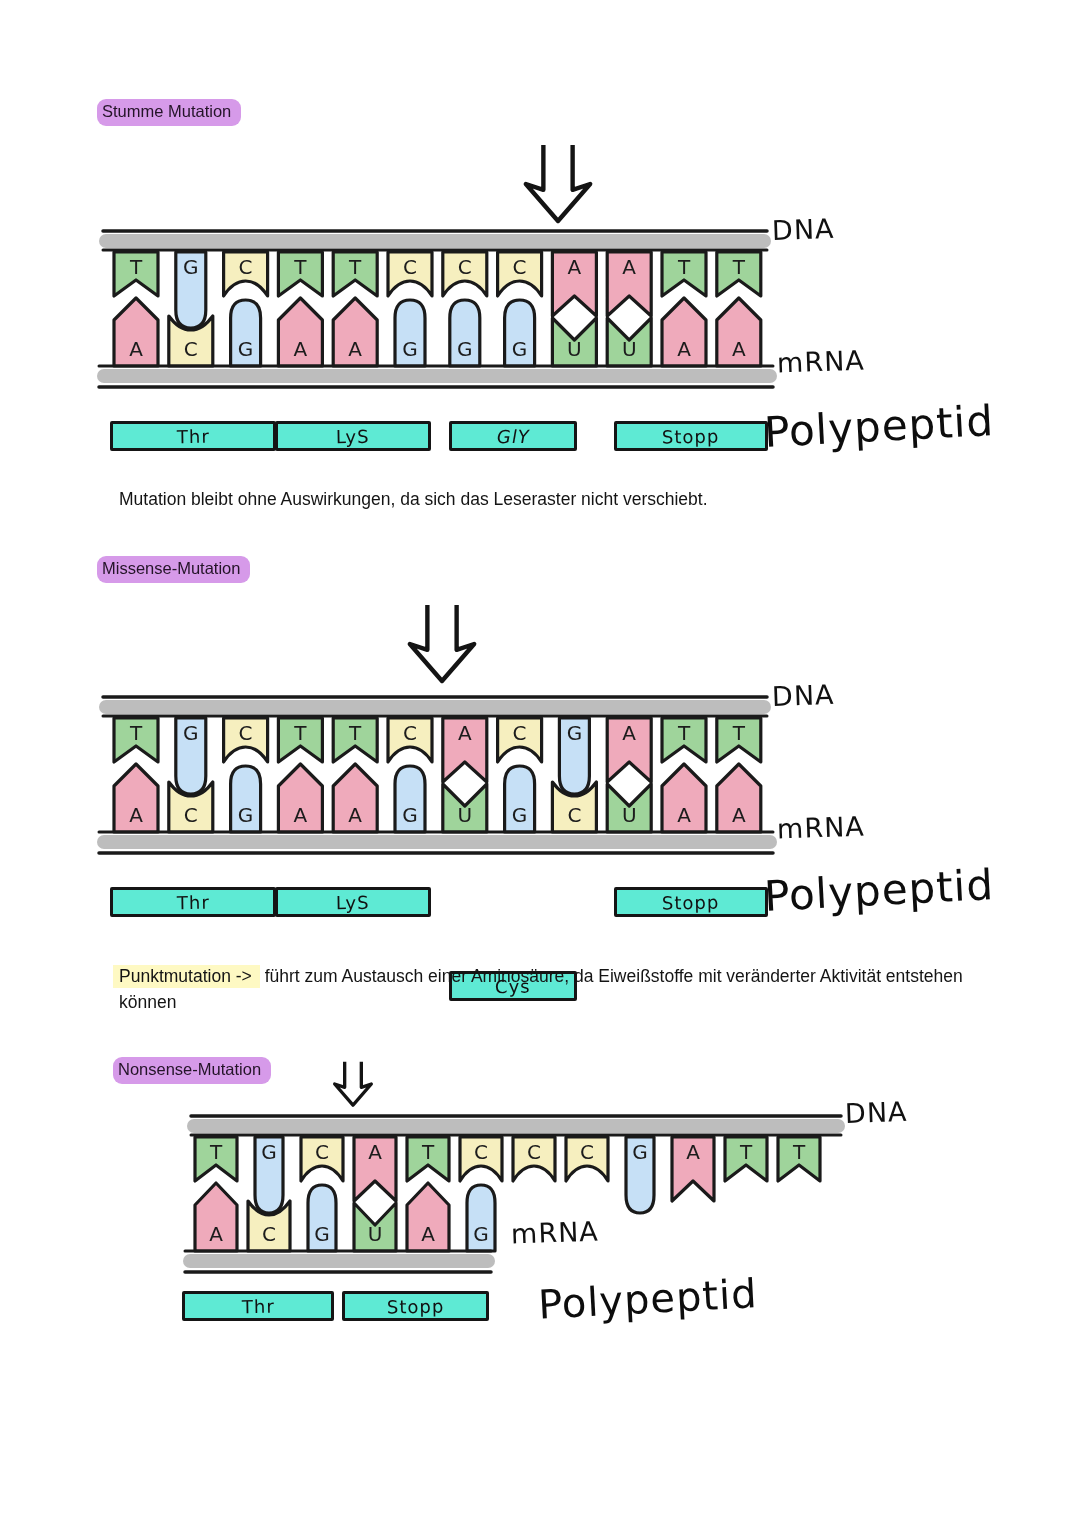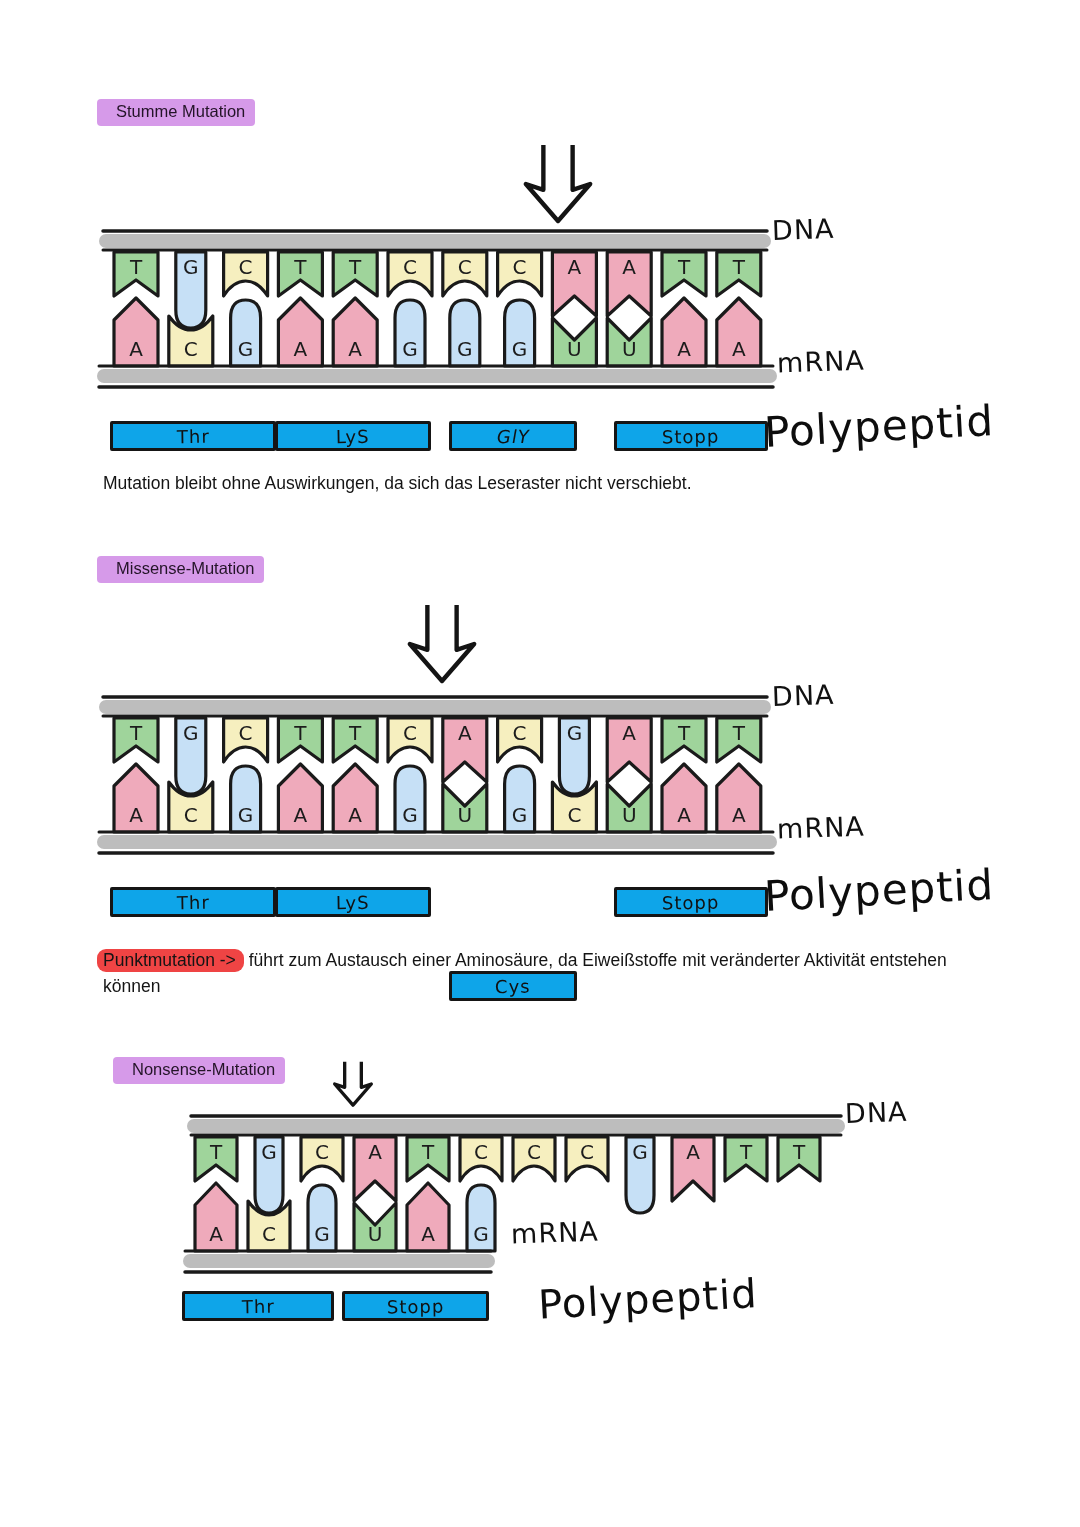--- a/index.html
+++ b/index.html
@@ -4,53 +4,53 @@
 <style>
   html,body{margin:0;padding:0;background:#ffffff;}
   #stage{
     position:relative;width:1080px;height:1527px;background:#ffffff;
     font-family:"Liberation Sans",sans-serif;overflow:hidden;
   }
   .pill{
     position:absolute;display:inline-block;
     background:#d69ae9;color:#241428;
     font-size:16.5px;line-height:1.2;
-    padding:3px 10px 4px 19px;border-radius:4px;
+    padding:3px 10px 4px 5px;border-radius:9px;
     font-family:"Liberation Sans",sans-serif;
   }
   .arrow-svg{position:absolute;overflow:visible;}
   .diagram{position:absolute;}
   .diagram svg{overflow:visible;display:block;}
   .diagram text{
     font-family:"DejaVu Sans",sans-serif;font-size:20px;fill:#1c1c1c;
   }
   .strand-label{
     position:absolute;font-family:"DejaVu Sans",sans-serif;
     font-size:27px;color:#111;white-space:nowrap;
     transform:rotate(-2deg);letter-spacing:1px;
   }
   .amino-box{
     position:absolute;height:24px;
-    background:#0ea5e9;border:3.5px solid #151515;border-radius:2px;
+    background:#5eead4;border:3.5px solid #151515;border-radius:2px;
     display:flex;align-items:center;justify-content:center;
   }
   .amino-box span{
     font-family:"DejaVu Sans",sans-serif;font-size:18px;color:#111;
     letter-spacing:1px;transform:rotate(-1deg);
   }
   .polypeptid{
     position:absolute;font-family:"DejaVu Sans",sans-serif;color:#0d0d0d;
     transform:rotate(-3deg);letter-spacing:1px;white-space:nowrap;
   }
   .caption{
-    position:absolute;margin:0;font-size:17.5px;line-height:1.5;color:#141414;
+    position:absolute;margin:16px;font-size:17.5px;line-height:1.5;color:#141414;
     font-family:"Liberation Sans",sans-serif;
   }
   .cap-hl{
-    background:#ef4444;border-radius:9px;padding:1px 8px 2px 6px;
+    background:#fef9c3;border-radius:0;padding:1px 8px 2px 6px;
     margin-left:-6px;
   }
   .cap-hl:empty{display:none;}
 </style>
 </head>
 <body>
 
 <div id="stage">
 
   <span class="pill" id="pill0" style="left: 97px; top: 99px;">Stumme Mutation</span>

